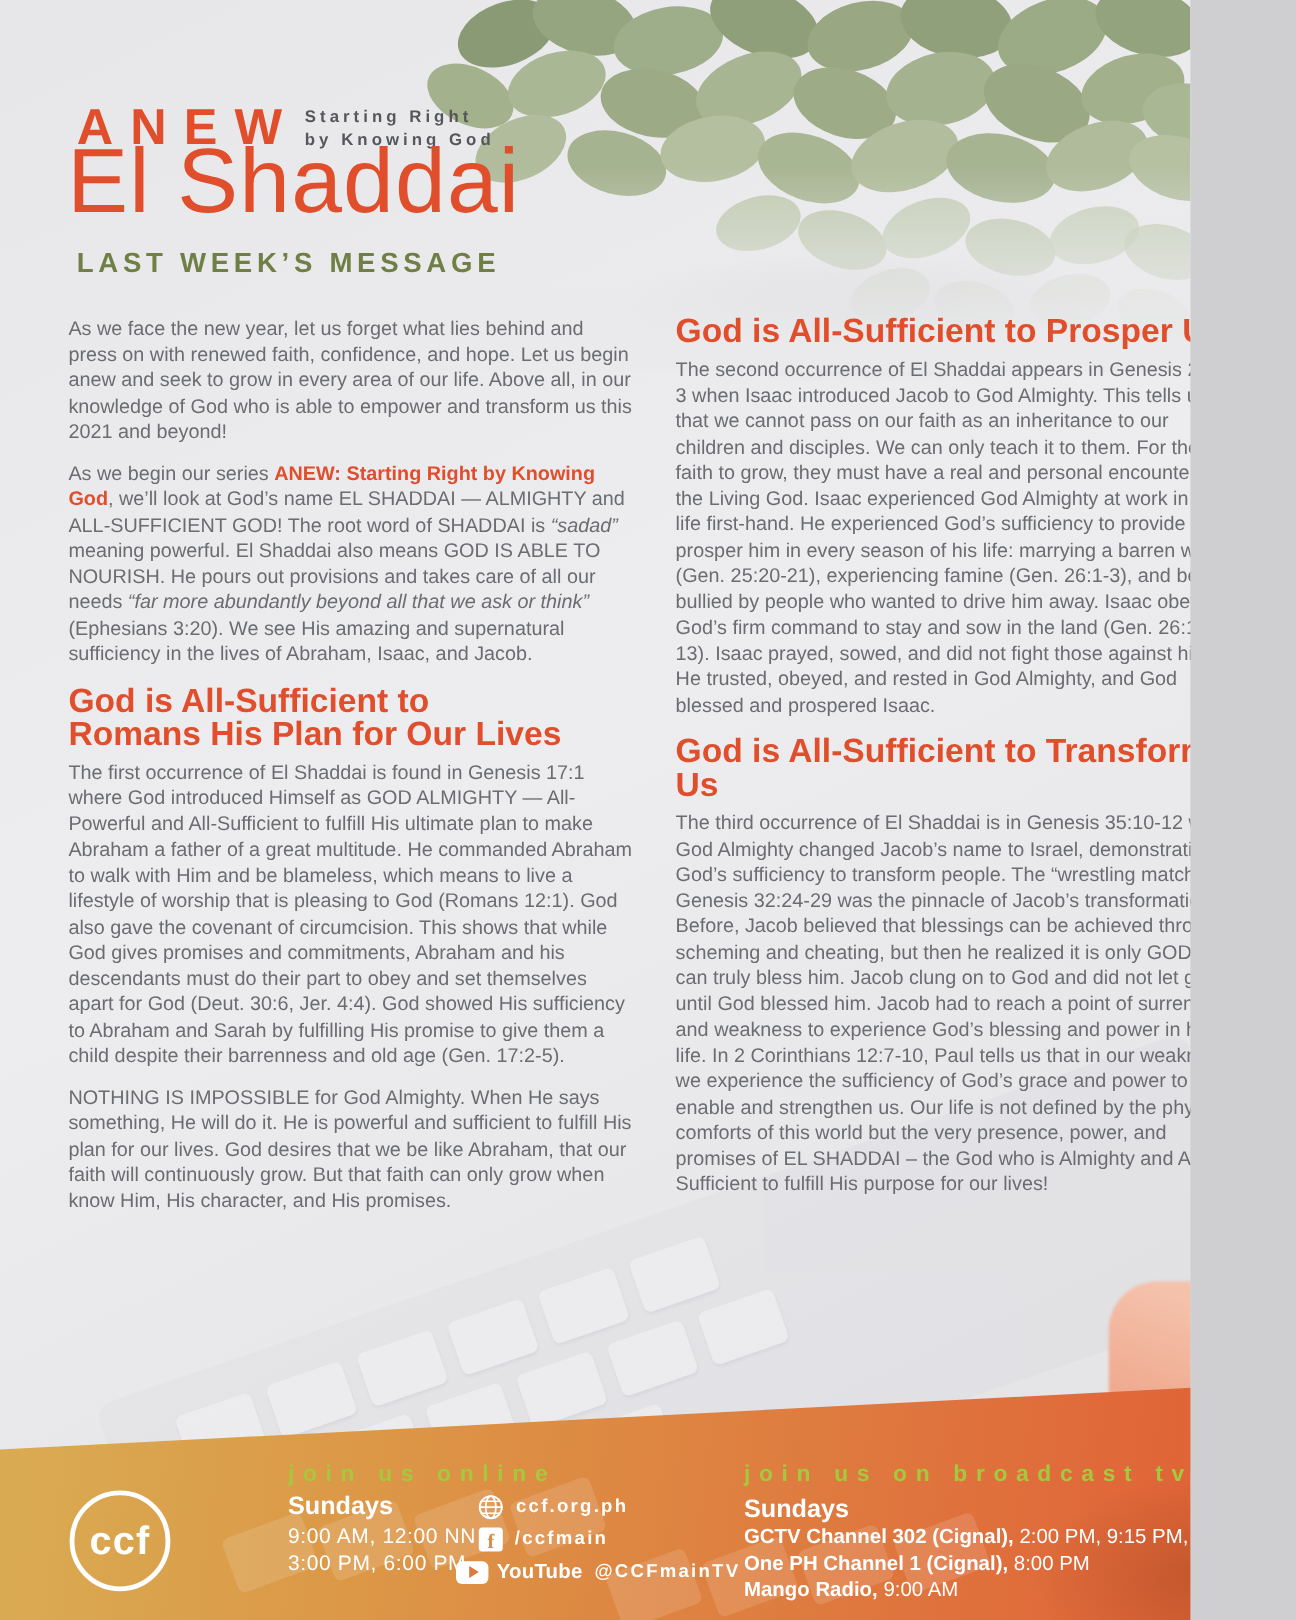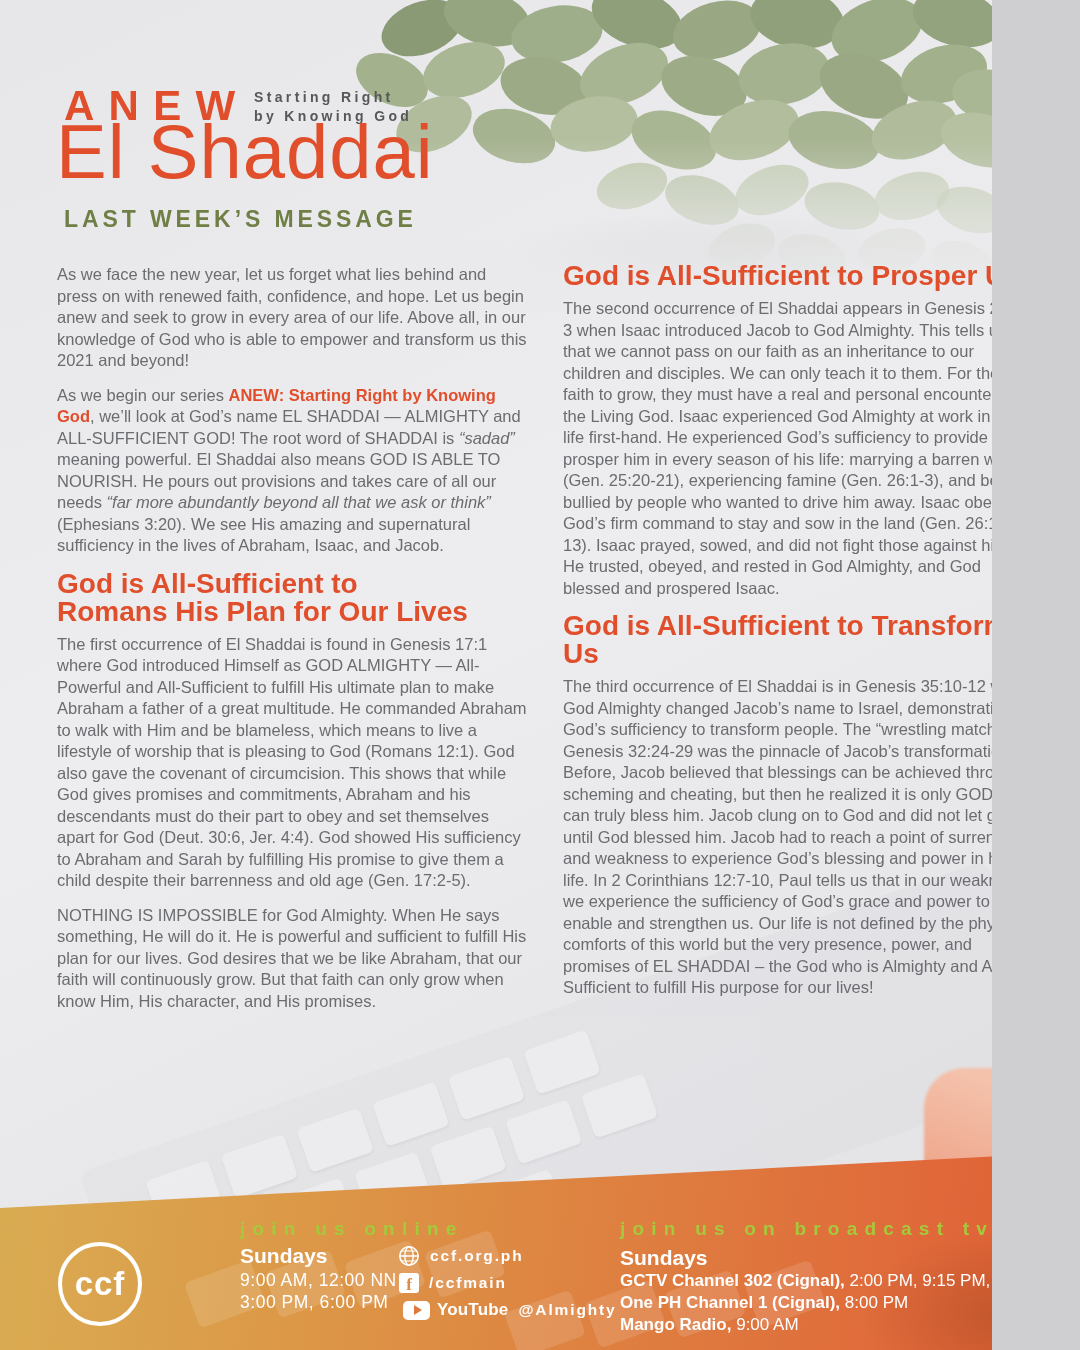--- a/index.html
+++ b/index.html
@@ -194,26 +194,26 @@
         <line x1="3.2" y1="16" x2="18.8" y2="16" stroke="#fff" stroke-width="1.2"></line>
       </svg>
       <span class="link-text">ccf.org.ph</span>
     </div>
     <div class="link-row" style="left:399px;top:123px;">
       <div class="fb-box">
           <span>f</span>
         </div>
       <span class="link-text">/ccfmain</span>
     </div>
-    <div class="link-row" style="left:403px;top:150px;">
+    <div class="link-row" style="left:380px;top:150px;">
       <div class="yt-box">
           <div class="yt-tri"></div>
         </div>
       <span class="yt-word">YouTube</span>
-      <span class="link-text">@Almighty</span>
+      <span class="link-text">@CCFmainTV</span>
     </div>
 
     <div class="flabel" style="left:620px;top:68px;">join us on broadcast tv</div>
     <div class="fday" style="left:620px;top:96px;">Sundays</div>
     <div class="bc-line" style="left:620px;top:120px;"><b>GCTV Channel 302 (Cignal),</b><span> 2:00 PM, 9:15 PM, 10:30 PM</span></div>
     <div class="bc-line" style="left:620px;top:142px;"><b>One PH Channel 1 (Cignal),</b><span> 8:00 PM</span></div>
     <div class="bc-line" style="left:620px;top:164px;"><b>Mango Radio,</b><span> 9:00 AM</span></div>
   </footer>
 
 </div>

